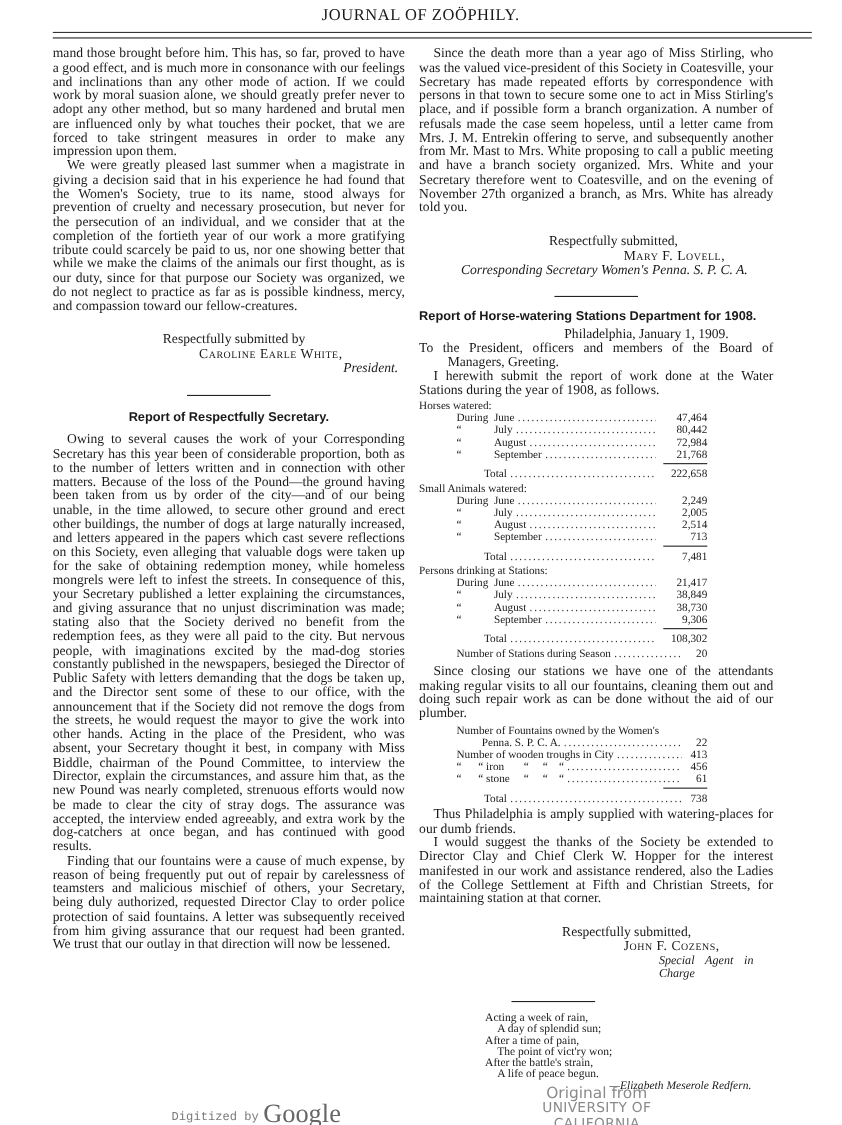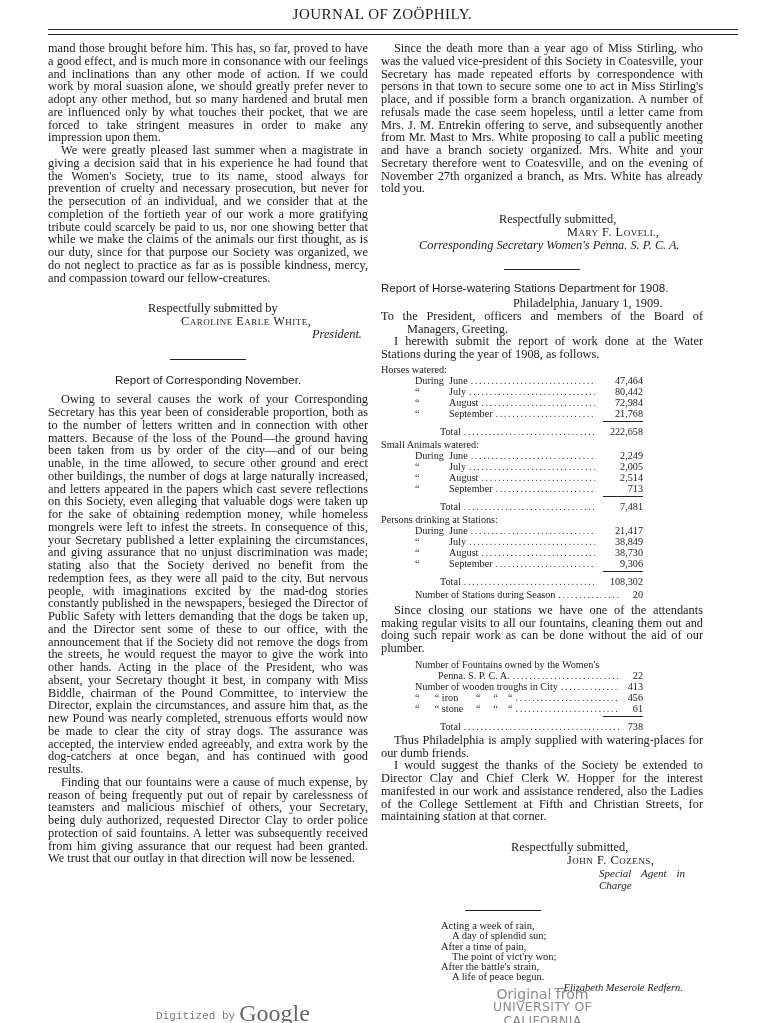--- a/index.html
+++ b/index.html
@@ -13,21 +13,21 @@
   .col { position: absolute; top: 42px; font-size: 12.35px; line-height: 12.75px; text-align: justify; }
   .col-left { left: 48px; width: 320px; }
   .col-right { left: 381px; width: 322px; }
   p { margin: 0; text-indent: 13px; }
   p.noind { text-indent: 0; }
   .sig { margin: 18px; }
   .sig-line { display: block; }
   .sc { font-variant: small-caps; letter-spacing: 0.5px; }
   .ital { font-style: italic; }
   .short-rule { width: 76px; height: 0; border-top: 1px solid #222; margin: 14px auto 14px auto; }
-  .heading { font-family: "Liberation Sans", "DejaVu Sans", sans-serif; font-weight: normal;
+  .heading { font-family: "Liberation Sans", "DejaVu Sans", sans-serif; font-weight: bold;
          font-size: 11.6px; text-align: center; margin: 6px 0 7px 0; }
   .heading-left { text-align: left; }
   .table { font-size: 10.2px; line-height: 11px; margin-top: 3px; }
   .trow { display: flex; align-items: baseline; white-space: nowrap; }
   .trow .lbl { flex: 0 0 auto; }
   .trow .dots { flex: 1 1 auto; overflow: hidden; margin: 0 3px; letter-spacing: 1.6px; color: #333; }
   .trow .dots::after { content: "................................................................................................"; }
   .trow .num { flex: 0 0 44px; text-align: right; }
   .tbl-sec { margin-top: 2px; }
   .indent1 { padding-left: 34px; }
@@ -54,21 +54,21 @@
 
 <div class="col col-left">
   <p class="noind">mand those brought before him. This has, so far, proved to have a good effect, and is much more in consonance with our feelings and inclinations than any other mode of action. If we could work by moral suasion alone, we should greatly prefer never to adopt any other method, but so many hardened and brutal men are influenced only by what touches their pocket, that we are forced to take stringent measures in order to make any impression upon them.</p>
   <p>We were greatly pleased last summer when a magistrate in giving a decision said that in his experience he had found that the Women's Society, true to its name, stood always for prevention of cruelty and necessary prosecution, but never for the persecution of an individual, and we consider that at the completion of the fortieth year of our work a more gratifying tribute could scarcely be paid to us, nor one showing better that while we make the claims of the animals our first thought, as is our duty, since for that purpose our Society was organized, we do not neglect to practice as far as is possible kindness, mercy, and compassion toward our fellow-creatures.</p>
   <div class="sig">
     <span class="sig-line" style="padding-left:82px">Respectfully submitted by</span>
     <span class="sig-line sc" style="padding-left:115px">Caroline Earle White,</span>
     <span class="sig-line ital" style="padding-left:246px">President.</span>
   </div>
   <div class="short-rule"></div>
-  <div class="heading">Report of  Corresponding November.</div>
+  <div class="heading">Report of  Respectfully Secretary.</div>
   <p>Owing to several causes the work of your Corresponding Secretary has this year been of considerable proportion, both as to the number of letters written and in connection with other matters. Because of the loss of the Pound—the ground having been taken from us by order of the city—and of our being unable, in the time allowed, to secure other ground and erect other buildings, the number of dogs at large naturally increased, and letters appeared in the papers which cast severe reflections on this Society, even alleging that valuable dogs were taken up for the sake of obtaining redemption money, while homeless mongrels were left to infest the streets. In consequence of this, your Secretary published a letter explaining the circumstances, and giving assurance that no unjust discrimination was made; stating also that the Society derived no benefit from the redemption fees, as they were all paid to the city. But nervous people, with imaginations excited by the mad-dog stories constantly published in the newspapers, besieged the Director of Public Safety with letters demanding that the dogs be taken up, and the Director sent some of these to our office, with the announcement that if the Society did not remove the dogs from the streets, he would request the mayor to give the work into other hands. Acting in the place of the President, who was absent, your Secretary thought it best, in company with Miss Biddle, chairman of the Pound Committee, to interview the Director, explain the circumstances, and assure him that, as the new Pound was nearly completed, strenuous efforts would now be made to clear the city of stray dogs. The assurance was accepted, the interview ended agreeably, and extra work by the dog-catchers at once began, and has continued with good results.</p>
   <p>Finding that our fountains were a cause of much expense, by reason of being frequently put out of repair by carelessness of teamsters and malicious mischief of others, your Secretary, being duly authorized, requested Director Clay to order police protection of said fountains. A letter was subsequently received from him giving assurance that our request had been granted. We trust that our outlay in that direction will now be lessened.</p>
 </div>
 
 <div class="col col-right">
   <p>Since the death more than a year ago of Miss Stirling, who was the valued vice-president of this Society in Coatesville, your Secretary has made repeated efforts by correspondence with persons in that town to secure some one to act in Miss Stirling's place, and if possible form a branch organization. A number of refusals made the case seem hopeless, until a letter came from Mrs. J. M. Entrekin offering to serve, and subsequently another from Mr. Mast to Mrs. White proposing to call a public meeting and have a branch society organized. Mrs. White and your Secretary therefore went to Coatesville, and on the evening of November 27th organized a branch, as Mrs. White has already told you.</p>
   <div class="sig">
     <span class="sig-line" style="padding-left:100px">Respectfully submitted,</span>
     <span class="sig-line sc" style="padding-left:168px">Mary F. Lovell,</span>
     <span class="sig-line ital" style="padding-left:20px">Corresponding Secretary Women's Penna. S. P. C. A.</span>

